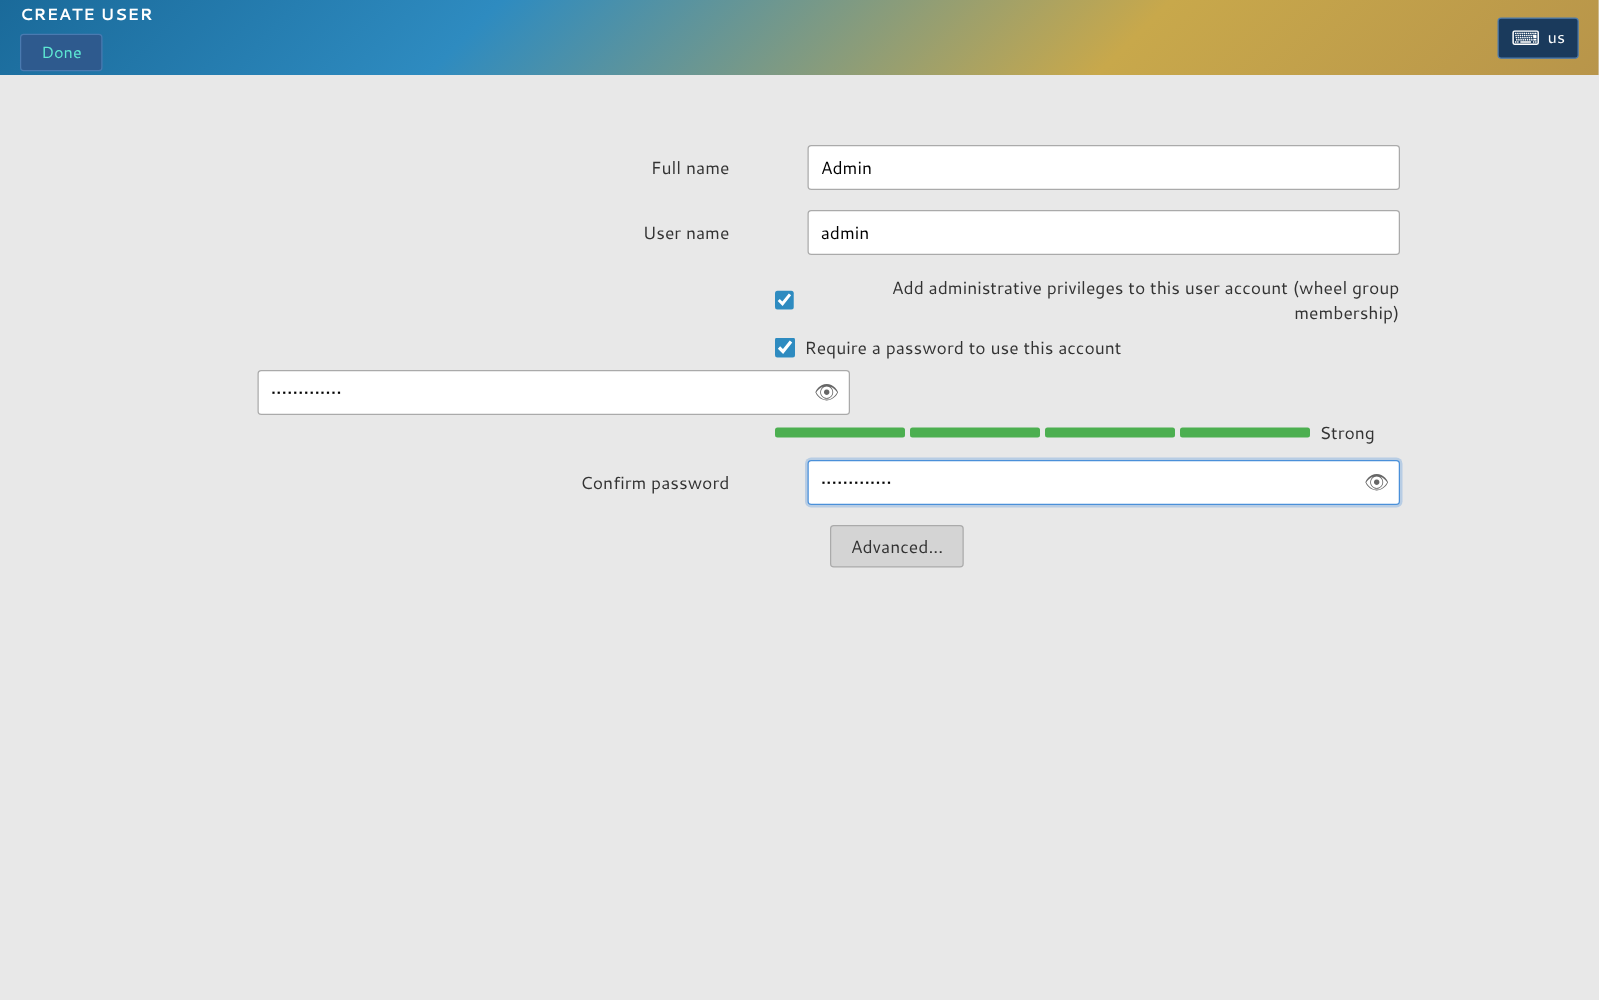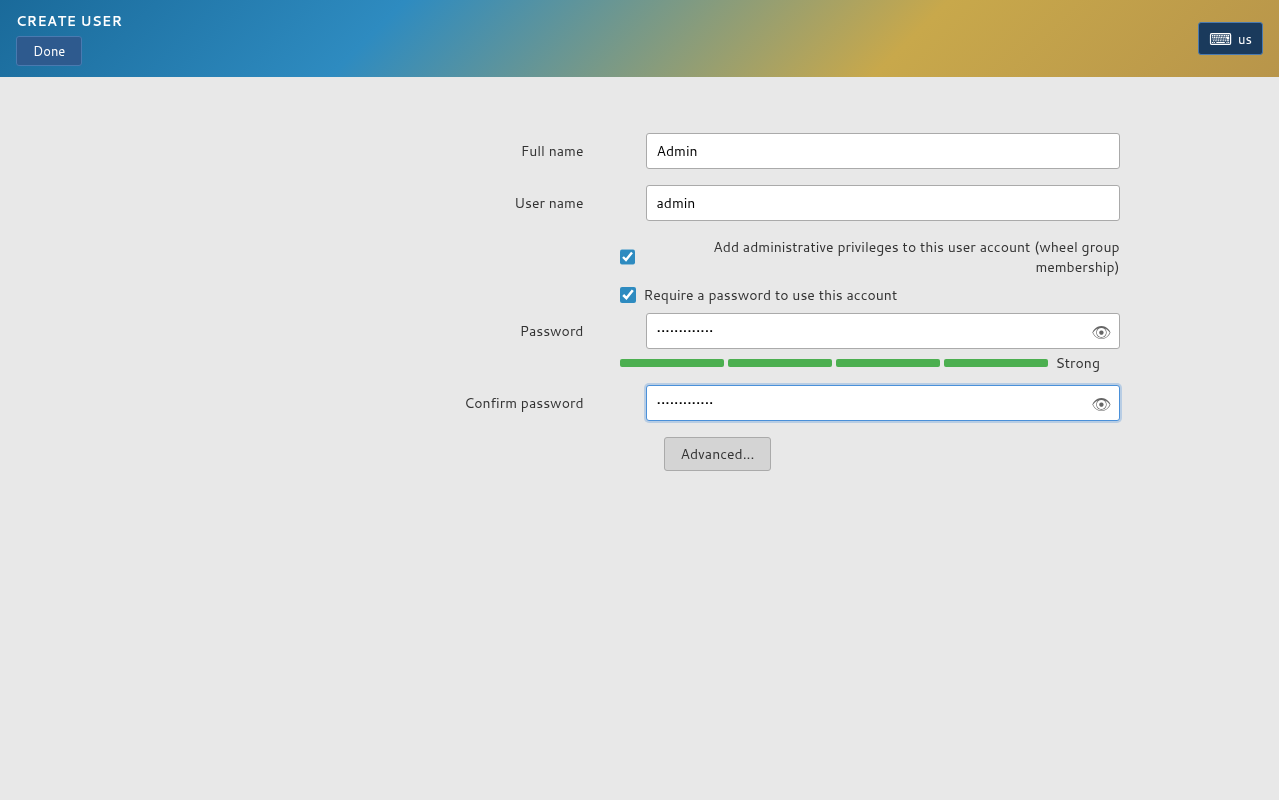--- a/index.html
+++ b/index.html
@@ -7,21 +7,21 @@
       font-family: "Cantarell", "DejaVu Sans", sans-serif;
       font-size: 14px;
       background: #e8e8e8;
       width: 1279px;
       height: 800px;
       overflow: hidden;
     }
 
     
     .header {
-      height: 77px;
+      height: 60px;
       background: linear-gradient(135deg, #1a6a9a 0%, #2e8bc0 30%, #c8a84b 70%, #b8954a 100%);
       display: flex;
       align-items: center;
       justify-content: space-between;
       padding: 0 16px;
       position: relative;
     }
 
     .header-left {
       display: flex;
@@ -33,21 +33,21 @@
       color: white;
       font-size: 13px;
       font-weight: bold;
       letter-spacing: 0.5px;
       text-transform: uppercase;
       margin-bottom: 6px;
     }
 
     .done-button {
       background: #2e5a8e;
-      color: #ffffff;
+      color: #5eead4;
       border: 1px solid #4a7ab0;
       border-radius: 3px;
       padding: 5px 16px;
       font-size: 13px;
       cursor: pointer;
       font-family: inherit;
     }
 
     .header-right {
       display: flex;
@@ -264,21 +264,20 @@
       <input type="checkbox" class="checkbox-input" checked="" style="">
       <label class="checkbox-label">Add administrative privileges to this user account (wheel group membership)</label>
     </div>
 
     <div class="checkbox-row">
       <input type="checkbox" class="checkbox-input" checked="" style="">
       <label class="checkbox-label">Require a password to use this account</label>
     </div>
 
     <div class="form-row" style="margin-bottom: 4px;">
-      <div class="form-label">Password</div>
       <div class="form-field">
         <div class="password-wrapper">
           <input type="password" class="password-input" value="password12345" style="">
           <span class="eye-icon">👁</span>
         </div>
       </div>
     </div>
 
     <div class="strength-row">
       <div class="strength-bars">

